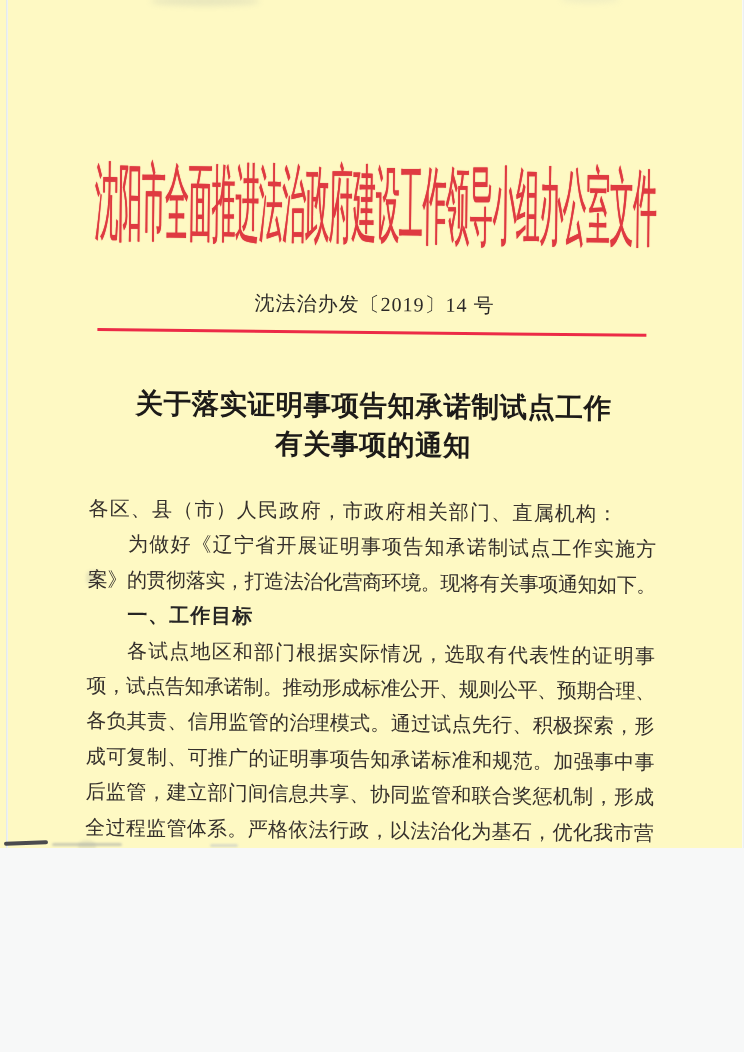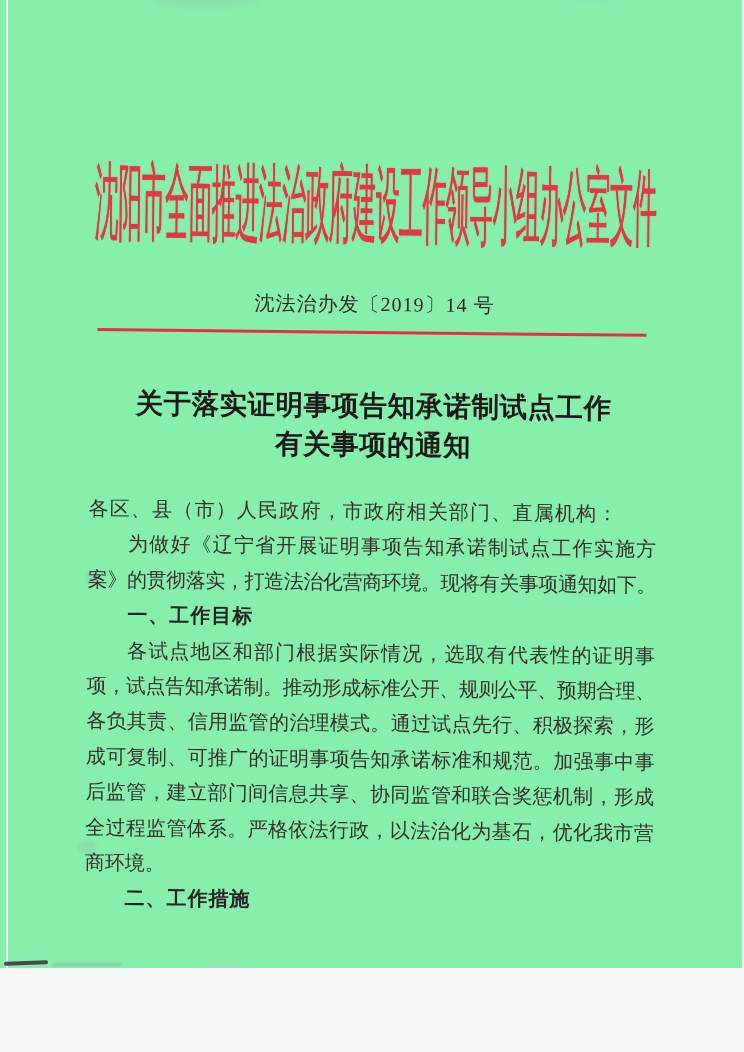--- a/index.html
+++ b/index.html
@@ -7,22 +7,22 @@
     --rule-red:#ec2b47;
     --body-text:#35302c;
   }
   html,body{margin:0;padding:0;}
   body{
     width:744px;height:1052px;overflow:hidden;
     background:#f7f8f8;
     font-family:"Liberation Serif","DejaVu Serif",serif;
   }
   .page{
-    position:relative;width:744px;height:968px;
-    background:#86efac;overflow:hidden;text-decoration:underline;
+    position:relative;width:744px;height:848px;
+    background:#fef9c3;overflow:hidden;text-decoration:underline;
   }
   
   .scan-edge-left{
     position:absolute;left:6px;top:0;bottom:0;width:2px;
     background:linear-gradient(to right,#dfe6e8,#f3f6f6);
   }
   .scan-edge-right{
     position:absolute;right:0;top:0;bottom:0;width:2px;
     background:linear-gradient(to left,#e8ecee,#fbfcfc);
   }

